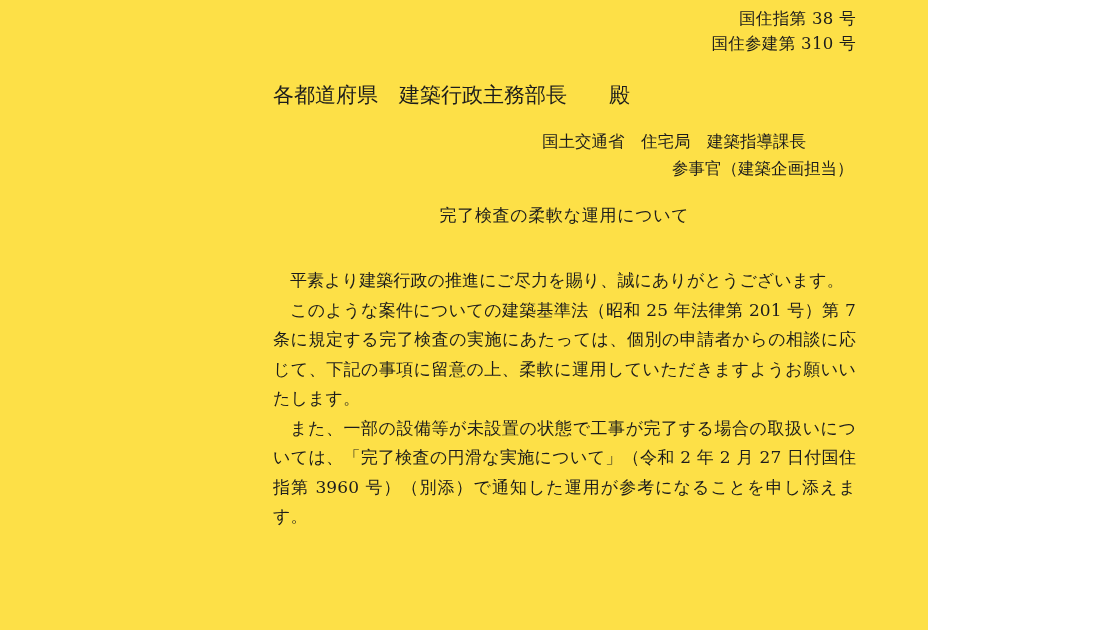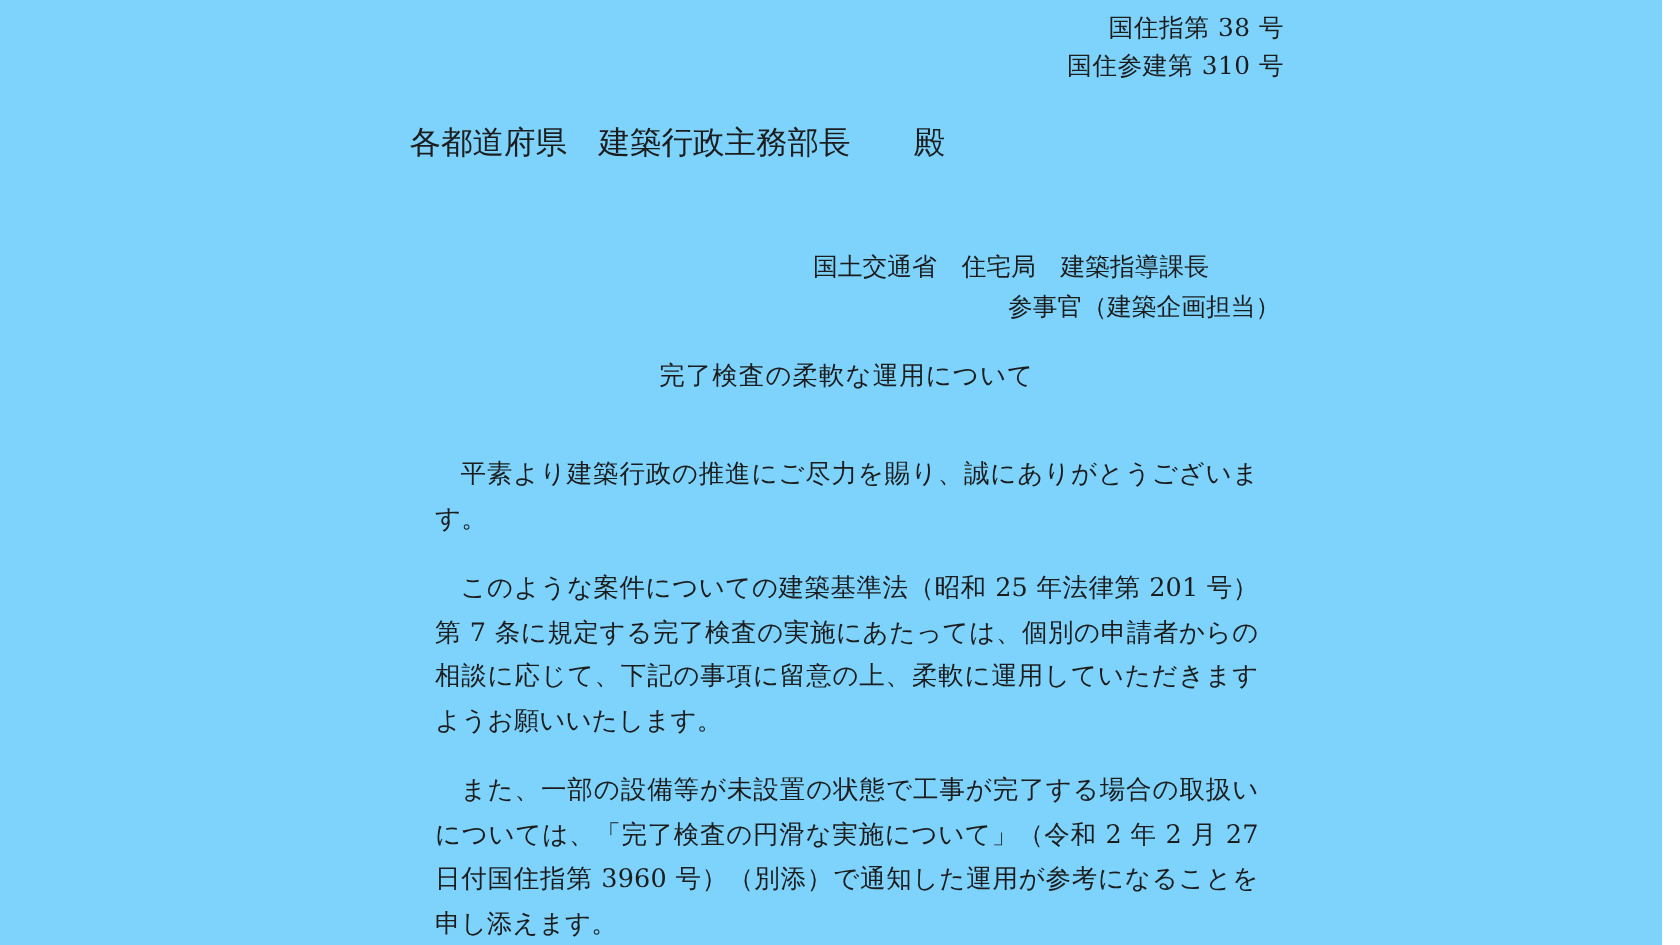--- a/index.html
+++ b/index.html
@@ -11,23 +11,23 @@
     width: 1120px;
     height: 630px;
     overflow: hidden;
     font-family: "DejaVu Serif", "Liberation Serif", serif;
     color: #1c1c1c;
     -webkit-font-smoothing: antialiased;
   }
 
   .page {
     position: relative;
-    width: 1108px;
+    width: 928px;
     height: 630px;
-    background: #7dd3fc;
+    background: #fde047;
   }
 
   
   .doc {
     position: absolute;
     left: 273px;
     top: 0;
     width: 583px;
   }
 
@@ -47,21 +47,21 @@
   .recipient {
     margin-top: 27px;
     font-size: 21px;
     line-height: 25px;
     text-align: left;
     white-space: pre;
   }
 
   
   .sender {
-    margin-top: 56px;
+    margin-top: 20px;
     font-size: 16.5px;
     line-height: 28px;
   }
   .sender-line-1 {
     padding-left: 269px;
     white-space: pre;
   }
   .sender-line-2 {
     padding-left: 399px;
     white-space: pre;
@@ -80,21 +80,21 @@
   
   .body-text {
     margin-top: 38px;
     font-size: 17px;
     line-height: 29.5px;
     text-align: justify;
     text-justify: inter-character;
     letter-spacing: 0.005em;
   }
   .para {
-    margin: 17px;
+    margin: 0;
     text-indent: 17px;
     text-align: justify;
     text-justify: inter-character;
   }
   .para:last-child {
     margin-bottom: 0;
   }
 </style>
 </head>
 <body>

